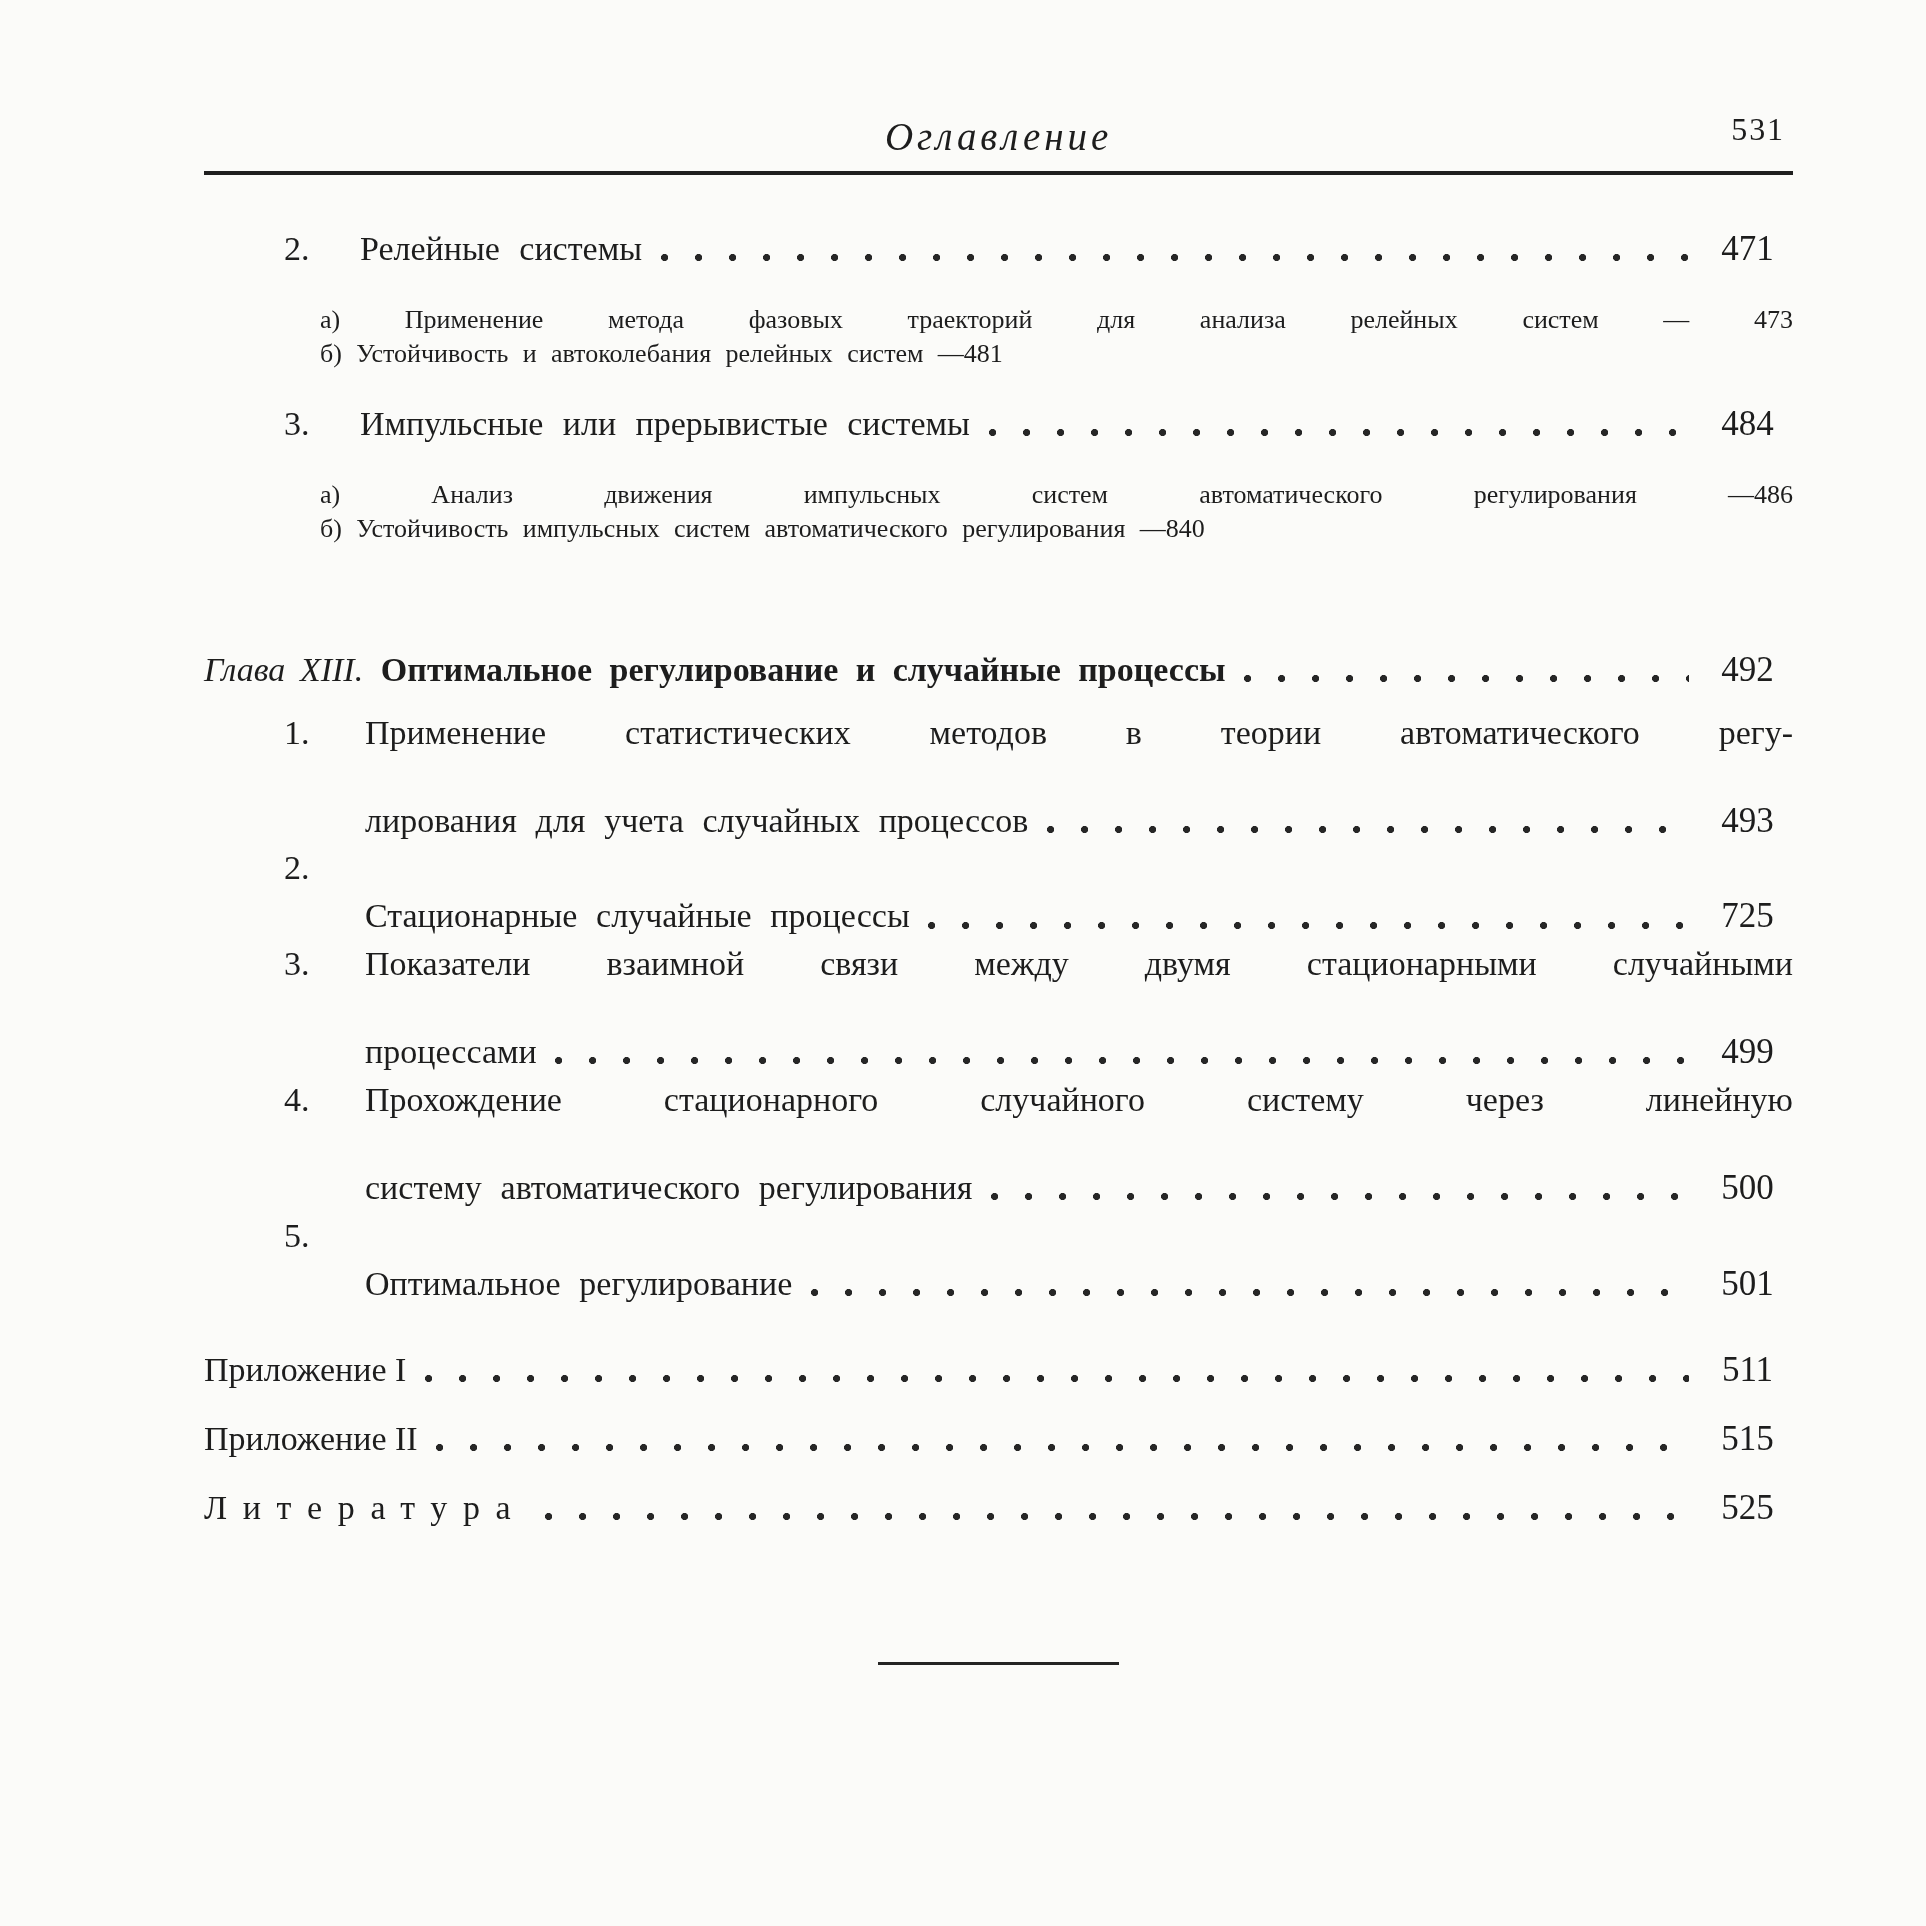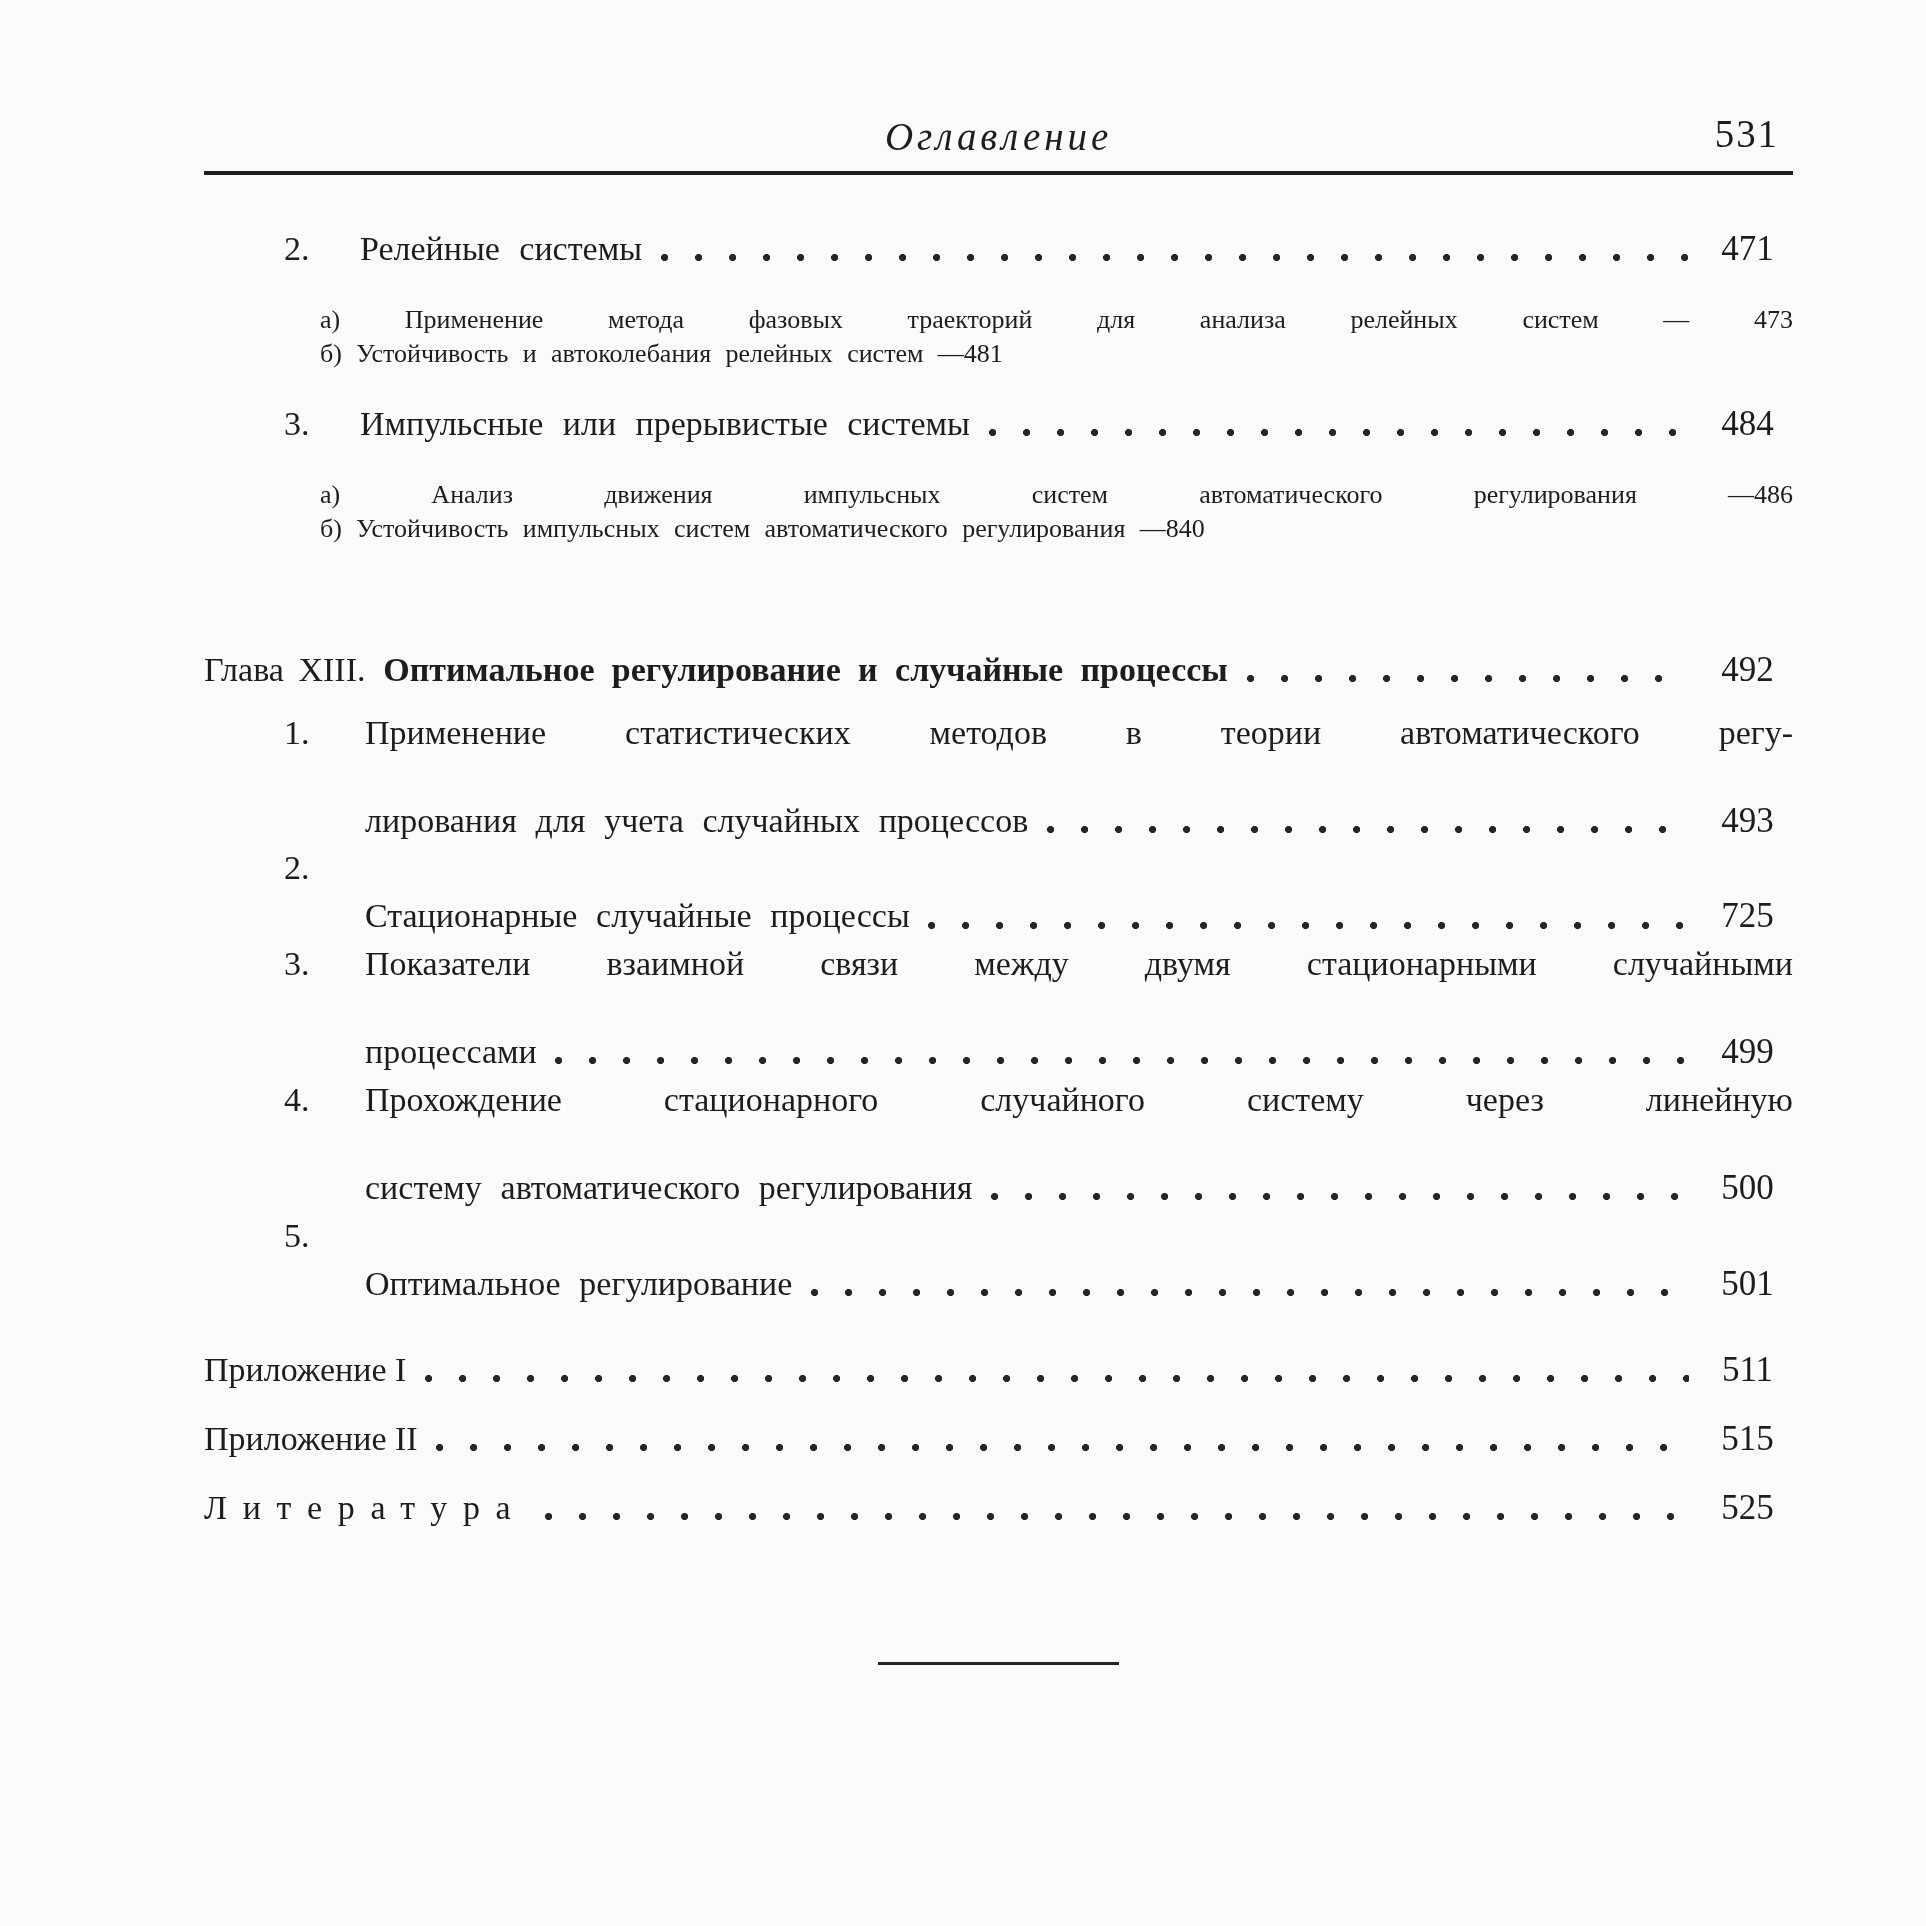--- a/index.html
+++ b/index.html
@@ -9,21 +9,21 @@
     background:#fbfbf9;
     overflow:hidden;
     font-family:"Liberation Serif", serif;
     color:#1d1d1d;
   }
   .content { position:absolute; left:204px; top:114px; width:1589px; }
 
   
   .hdr { position:relative; height:51px; }
   .hdr-title { text-align:center; font-style:italic; font-size:39px; letter-spacing:3.9px; }
-  .hdr-page { position:absolute; right:14px; top:-3.1px; font-size:39px; letter-spacing:1.9px;text-align:right; }
+  .hdr-page { position:absolute; right:8px; top:-3.1px; font-size:32px; letter-spacing:1.9px;text-align:right; }
   .hdr-rule { height:0; border-bottom:4.6px solid #1f1f1f; margin-top:6.2px; }
 
   
   .row { display:flex; align-items:baseline; font-size:34px; line-height:1.17; }
   .pnum { flex:0 0 91px; text-align:center; font-size:35px; }
   .leader {
     flex:1 1 auto; height:9.2px; align-self:flex-end;
     margin:0 13px 7.7px 17.7px;
     background-image:radial-gradient(circle at 4.6px 4.6px, #262626 3.3px, rgba(0,0,0,0) 3.9px);
     background-size:34px 9.2px; background-repeat:repeat-x;
@@ -36,21 +36,21 @@
   .m-first { margin-top:54px; }
   .m-next  { margin-top:34px; }
 
   
   .subs { margin-top:34px; padding-left:116px; font-size:26px; line-height:1.22; }
   .sub { margin-top:2.3px; word-spacing:0.3em; }
   .sub.fill { text-align:justify; text-align-last:justify; }
 
   
   .chapter { margin-top:65px; }
-  .chapter .clabel { word-spacing:0.18em; white-space:nowrap; }
+  .chapter .clabel { font-style:italic; word-spacing:0.18em; white-space:nowrap; }
   .chapter .ctitle { font-weight:bold; margin-left:17.7px; word-spacing:0.26em; white-space:nowrap;margin-top:40px; }
 
   
   .items { margin-top:22.3px; }
   .item { position:relative; padding-left:161px; margin-top:7px; font-size:34px; line-height:1.17; }
   .item .num { position:absolute; left:80px; top:0; font-size:34px; }
   .item .l1 { word-spacing:0.32em; }
   .item .l1.fill { text-align:justify; text-align-last:justify; word-spacing:0.08em; }
   .item .txt { word-spacing:0.3em; white-space:nowrap;margin-top:48px; }
 

